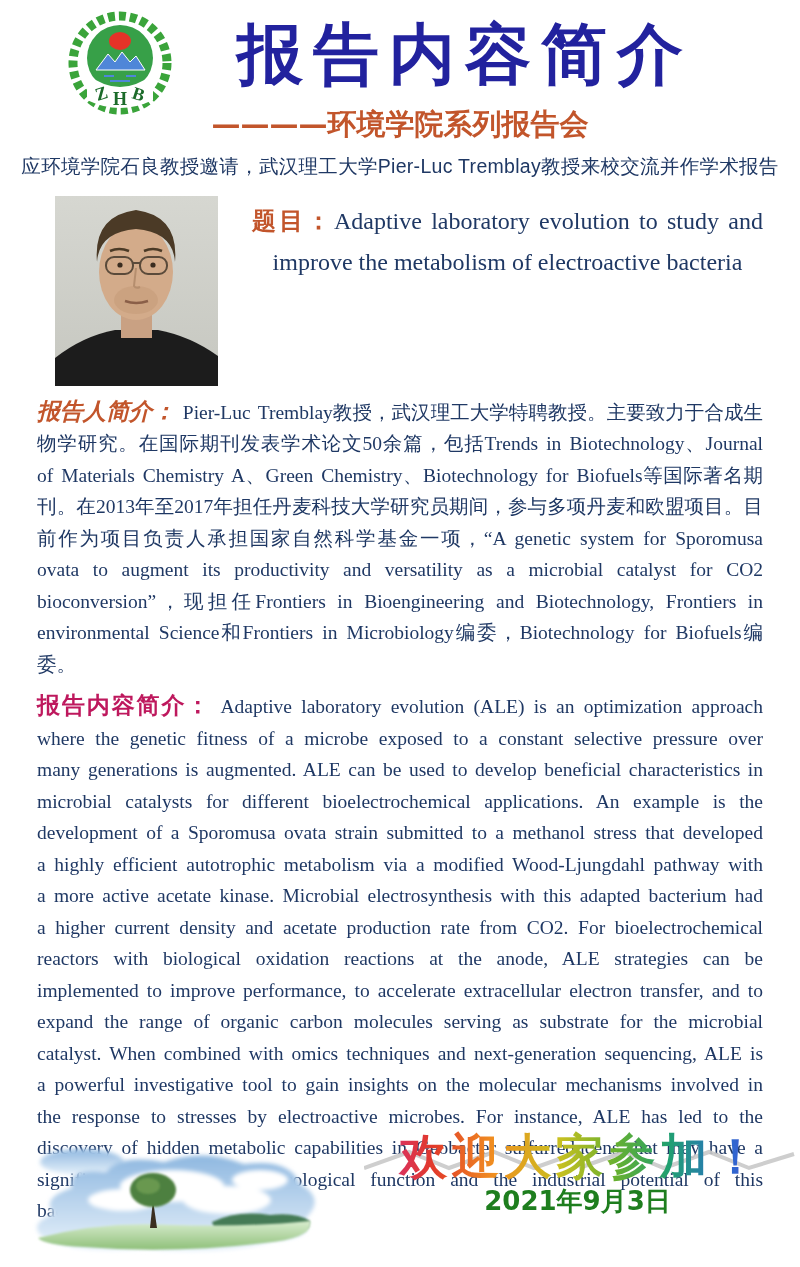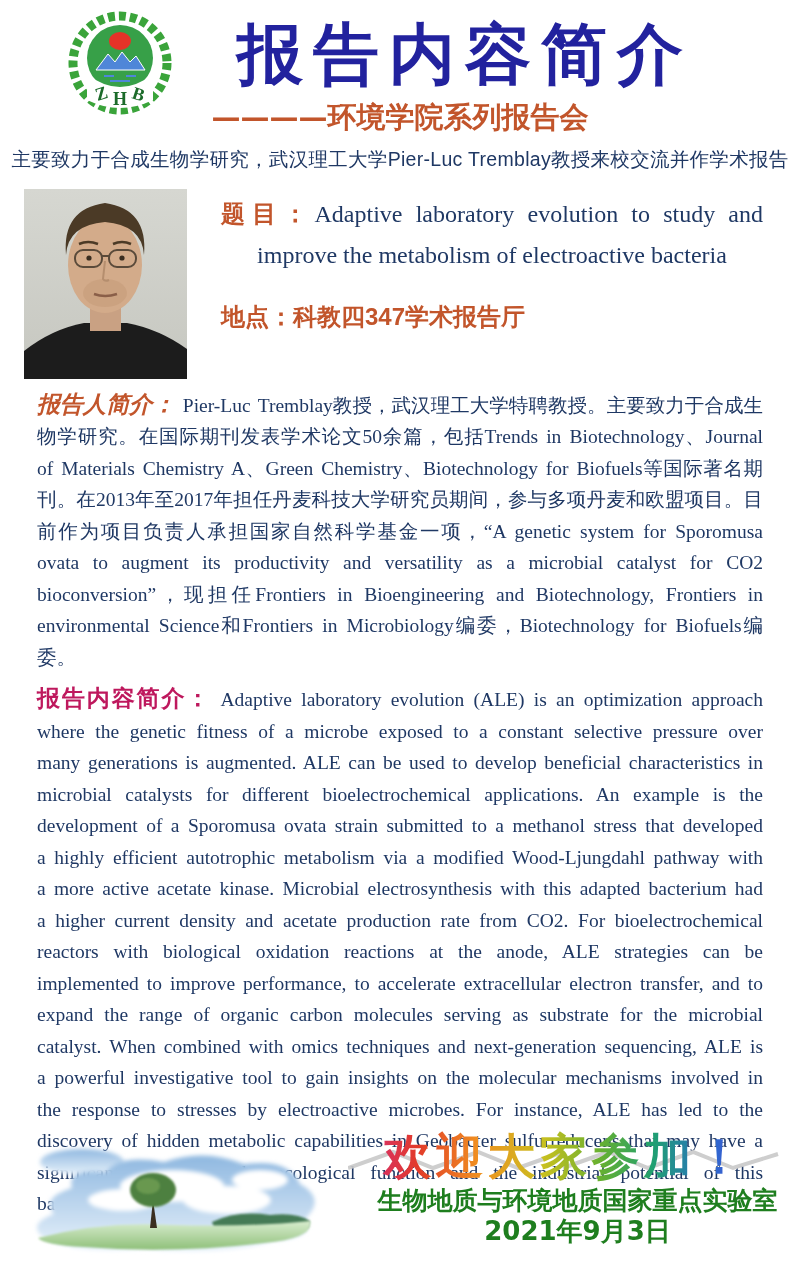--- a/index.html
+++ b/index.html
@@ -15,30 +15,30 @@
     margin-left:150px;margin-right:20px;
     font-size:66px;font-weight:bold;letter-spacing:10px;
     color:#22229e;line-height:1.25;
     font-family:"DejaVu Sans","Liberation Sans",sans-serif;
   }
   .issue{
     font-size:40px;font-weight:bold;color:#2f9e33;line-height:1.0;margin-top:2px;
     font-family:"DejaVu Sans","Liberation Sans",sans-serif;
   }
   .series{
-    font-size:29px;font-weight:bold;color:#c2552b;margin-top:6px;line-height:1.0;
+    font-size:29px;font-weight:bold;color:#c2552b;margin-top:13px;line-height:1.0;
     font-family:"DejaVu Serif","Liberation Serif",serif;
   }
   
   .invitation{
     margin-top:14px;text-align:center;
     font-size:19.5px;font-weight:500;color:#1f3864;letter-spacing:.3px;
   }
   
-  .info-row{display:flex;margin:16px 37px 0 24px;}
+  .info-row{display:flex;margin:16px 37px 0 55px;}
   .photo{width:163px;height:190px;flex:0 0 163px;overflow:hidden;}
   .info-col{flex:1;padding-left:34px;}
   .talk-title{
     margin:4px 0 0 0;
     font-family:"Liberation Serif","DejaVu Serif",serif;
     font-size:24px;color:#1f3864;line-height:41px;
     text-align:justify;text-align-last:center;
   }
   .talk-title .lab{
     font-family:"Liberation Sans","DejaVu Sans",sans-serif;
@@ -57,21 +57,21 @@
   }
   .para .sec-label{
     font-family:"Liberation Sans","DejaVu Sans",sans-serif;
     font-weight:bold;font-size:23px;
   }
   .sec-label.orange{color:#c2552b;font-style:italic;}
   .sec-label.red{color:#be185d;}
   
   .footer{position:absolute;left:0;top:1128px;width:800px;height:139px;}
   .nature{position:absolute;left:22px;top:14px;width:305px;height:118px;}
-  .welcome-wrap{position:absolute;left:348px;top:0;width:435px;height:60px;text-align:center;}
+  .welcome-wrap{position:absolute;left:364px;top:0;width:435px;height:60px;text-align:center;}
   .welcome-shadow{position:absolute;left:0;top:14px;width:435px;height:40px;}
   .welcome{
     position:relative;
     font-family:"DejaVu Serif","Liberation Serif",serif;
     font-size:48px;font-weight:bold;letter-spacing:4px;line-height:56px;
     background:linear-gradient(90deg,#d12a8c 0%,#e23a2a 16%,#f09020 30%,#c8c020 45%,#66b030 58%,#20a070 70%,#2a6ad0 84%,#8a28c8 100%);
     -webkit-background-clip:text;background-clip:text;color:transparent;
   }
   .green-lines{
     position:absolute;left:360px;top:58px;width:435px;text-align:center;
@@ -101,21 +101,21 @@
     <g fill="#1c6b2a" font-family="'Liberation Serif','DejaVu Serif',serif" font-weight="bold" font-size="18">
       <text x="40" y="92" transform="rotate(-18 44 88)">Z</text>
       <text x="57" y="97">H</text>
       <text x="76" y="92" transform="rotate(18 82 88)">B</text>
     </g>
   </svg>
   <div class="main-title">报告内容简介</div>
   <div class="series">————环境学院系列报告会</div>
 </div>
 
-<div class="invitation">主要致力于合成生物学研究，武汉理工大学Pier-Luc Tremblay教授来校交流并作学术报告</div>
+<div class="invitation">应环境学院石良教授邀请，武汉理工大学Pier-Luc Tremblay教授来校交流并作学术报告</div>
 
 <div class="info-row">
   <div class="photo">
     <svg viewBox="0 0 163 190" width="163" height="190">
       <defs>
         <linearGradient id="bgShade" x1="0" y1="0" x2="0" y2="1">
           <stop offset="0" stop-color="#d6d7d1"></stop>
             <stop offset="1" stop-color="#c6c7c0"></stop>
         </linearGradient>
       </defs>
@@ -134,21 +134,20 @@
       <circle cx="98" cy="69" r="2.6" fill="#3a2d20"></circle>
       <path d="M55,55 Q64,51 74,55" stroke="#4b3a26" stroke-width="2.5" fill="none"></path>
       <path d="M89,55 Q98,51 107,55" stroke="#4b3a26" stroke-width="2.5" fill="none"></path>
       <path d="M81,72 L79,90 Q81,93 85,91" stroke="#b58e6e" stroke-width="2" fill="none"></path>
       <path d="M70,105 Q81,109 93,105" stroke="#8a5f48" stroke-width="2.5" fill="none"></path>
     </svg>
   </div>
   <div class="info-col">
     <p class="talk-title"><span class="lab">题目：</span><span>Adaptive laboratory evolution to study and improve the metabolism of electroactive bacteria</span></p>
     <div class="talk-meta">
-      <div class="row"><span>地点：</span><span>科教四347学术报告厅</span></div>
     </div>
   </div>
 </div>
 
 <p class="para"><span class="sec-label orange">报告人简介：</span> <span>Pier-Luc Tremblay教授，武汉理工大学特聘教授。主要致力于合成生物学研究。在国际期刊发表学术论文50余篇，包括Trends in Biotechnology、Journal of Materials Chemistry A、Green Chemistry、Biotechnology for Biofuels等国际著名期刊。在2013年至2017年担任丹麦科技大学研究员期间，参与多项丹麦和欧盟项目。目前作为项目负责人承担国家自然科学基金一项，“A genetic system for Sporomusa ovata to augment its productivity and versatility as a microbial catalyst for CO2 bioconversion”，现担任Frontiers in Bioengineering and Biotechnology, Frontiers in environmental Science和Frontiers in Microbiology编委，Biotechnology for Biofuels编委。</span></p>
 
 <p class="para"><span class="sec-label red">报告内容简介：</span> <span>Adaptive laboratory evolution (ALE) is an optimization approach where the genetic fitness of a microbe exposed to a constant selective pressure over many generations is augmented. ALE can be used to develop beneficial characteristics in microbial catalysts for different bioelectrochemical applications. An example is the development of a Sporomusa ovata strain submitted to a methanol stress that developed a highly efficient autotrophic metabolism via a modified Wood-Ljungdahl pathway with a more active acetate kinase. Microbial electrosynthesis with this adapted bacterium had a higher current density and acetate production rate from CO2. For bioelectrochemical reactors with biological oxidation reactions at the anode, ALE strategies can be implemented to improve performance, to accelerate extracellular electron transfer, and to expand the range of organic carbon molecules serving as substrate for the microbial catalyst. When combined with omics techniques and next-generation sequencing, ALE is a powerful investigative tool to gain insights on the molecular mechanisms involved in the response to stresses by electroactive microbes. For instance, ALE has led to the discovery of hidden metabolic capabilities in Geobacter sulfurreducens that may have a significant impact on the ecological function and the industrial potential of this bacterium.</span></p>
 
 <div class="footer">
   <svg class="nature" viewBox="0 0 305 118">
@@ -187,16 +186,15 @@
     <svg class="welcome-shadow" viewBox="0 0 435 40">
       <g stroke="#c9c9c9" stroke-width="4" fill="none" opacity="0.9">
         <path d="M0,26 L45,10 L85,26 L130,10 L170,26 L215,10"></path>
         <path d="M215,26 L260,10 L300,26 L345,10 L385,26 L430,12"></path>
       </g>
     </svg>
     <div class="welcome">欢迎大家参加！</div>
   </div>
 
   <div class="green-lines">
-    <div class="l2">生物地质与环境地质国家重点实验室</div>
     <div class="l3">2021年9月3日</div>
   </div>
 </div>
 
 </body></html>

